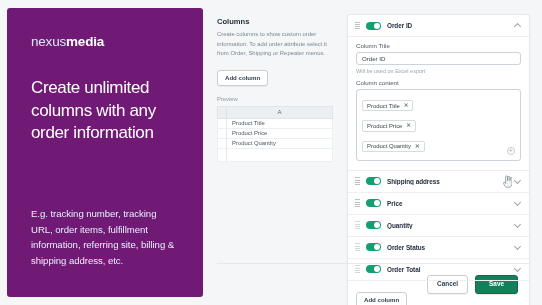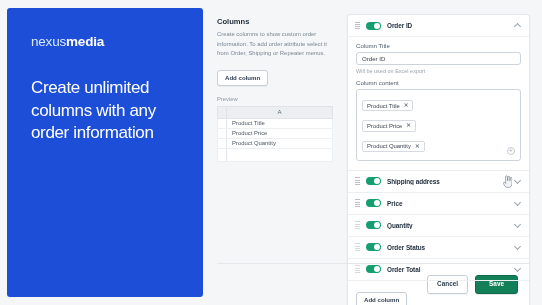--- a/index.html
+++ b/index.html
@@ -13,21 +13,21 @@
     position: relative;
     width: 542px; height: 305px;
     background: #f4f6f8;
     display: flex;
   }
 
   
   .promo {
     width: 196px;
     margin: 8px 0 8px 7px;
-    background: #1d4ed8;
+    background: #701a75;
     border-radius: 3px;
     padding: 26px 24px 22px 24px;
     display: flex;
     flex-direction: column;
     color: #ffffff;
     flex: 0 0 auto;
   }
   .promo-logo {
     font-size: 13.5px;
     letter-spacing: -0.2px;
@@ -340,20 +340,21 @@
 <body>
 
 <div class="app">
 
   <aside class="promo">
     <div class="promo-logo">
       <span class="lite">nexus</span><span class="bold">media</span>
     </div>
     <h1 class="promo-head">Create unlimited columns with any order information</h1>
     <div class="promo-spacer"></div>
+    <p class="promo-sub">E.g. tracking number, tracking URL, order items, fulfillment information, referring site, billing &amp; shipping address, etc.</p>
   </aside>
 
   <main class="content">
     <div class="content-cols">
 
       <section class="descr-col">
         <div class="sec-title">Columns</div>
         <div class="sec-body">Create columns to show custom order information. To add order attribute select it from Order, Shipping or Repeater menus.</div>
         <button class="btn-ghost">Add column</button>
 

